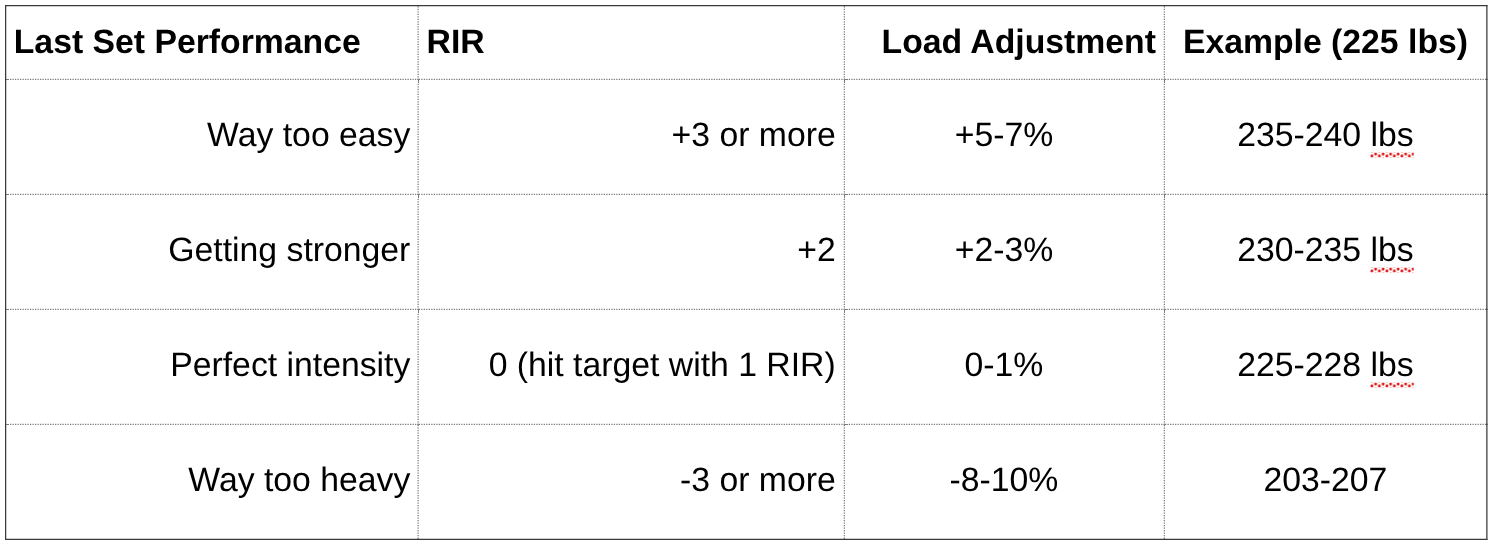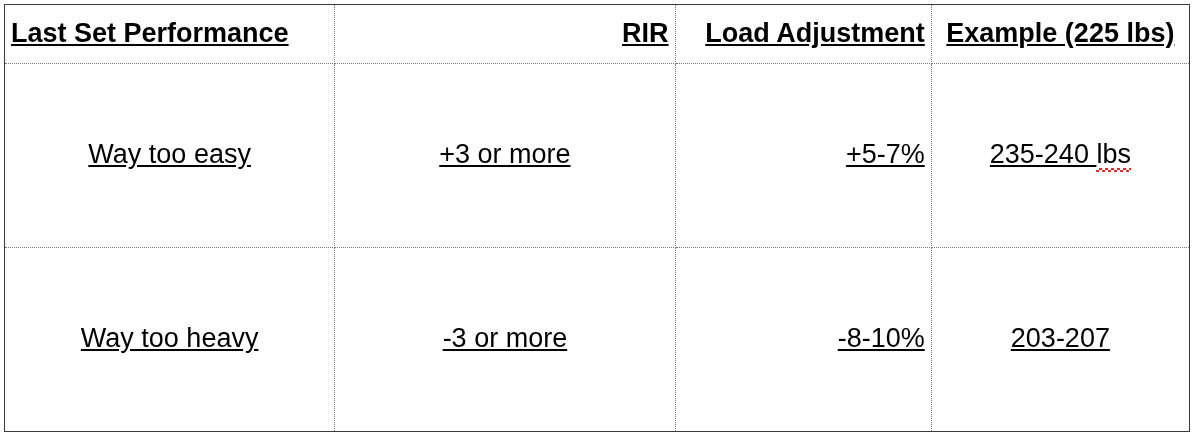--- a/index.html
+++ b/index.html
@@ -12,21 +12,20 @@
     height: 438px;
     font-family: "Liberation Sans", sans-serif;
     color: #000000;
     overflow: hidden;
   }
   .table-wrap {
     width: 948px;
     height: 438px;
     box-sizing: border-box;
     padding: 4px 6px 4px 4px;
-    text-decoration: underline;
   }
   table.perf-table {
     border-collapse: collapse;
     table-layout: fixed;
     width: 1186px;
     height: 428px;
     background: #ffffff;
   }
   table.perf-table td,
   table.perf-table th {
@@ -46,28 +45,28 @@
   col.c2 { width: 340px; }
   col.c3 { width: 256px; }
   col.c4 { width: 258px; }
 
   thead th {
     font-weight: bold;
     font-size: 28px;
     height: 52px;
   }
   thead th.h1 { text-align: left; }
-  thead th.h2 { text-align: right; }
+  thead th.h2 { text-align: left; }
   thead th.h3 { text-align: right; }
   thead th.h4 { text-align: center; }
 
   tbody td { height: 53px; }
-  tbody td.col-perf { text-align: center; }
-  tbody td.col-rir { text-align: center; margin-left: 28px; }
-  tbody td.col-load { text-align: right; }
+  tbody td.col-perf { text-align: right; }
+  tbody td.col-rir { text-align: right; margin-left: 28px; }
+  tbody td.col-load { text-align: center; }
   tbody td.col-example { text-align: center; }
 
   
   .squiggle {
     position: relative;
     display: inline-block;
   }
   .squiggle::after {
     content: "";
     position: absolute;
@@ -102,20 +101,32 @@
       </tr>
     </thead>
     <tbody>
       <tr>
         <td class="col-perf">Way too easy</td>
         <td class="col-rir">+3 or more</td>
         <td class="col-load">+5-7%</td>
         <td class="col-example"><span>235-240</span> <span class="squiggle">lbs</span></td>
       </tr>
       <tr>
+        <td class="col-perf">Getting stronger</td>
+        <td class="col-rir">+2</td>
+        <td class="col-load">+2-3%</td>
+        <td class="col-example"><span>230-235</span> <span class="squiggle">lbs</span></td>
+      </tr>
+      <tr>
+        <td class="col-perf">Perfect intensity</td>
+        <td class="col-rir">0 (hit target with 1 RIR)</td>
+        <td class="col-load">0-1%</td>
+        <td class="col-example"><span>225-228</span> <span class="squiggle">lbs</span></td>
+      </tr>
+      <tr>
         <td class="col-perf">Way too heavy</td>
         <td class="col-rir">-3 or more</td>
         <td class="col-load">-8-10%</td>
         <td class="col-example"><span>203-207</span> </td>
       </tr>
     </tbody>
   </table>
 </div>
 
 </body></html>

